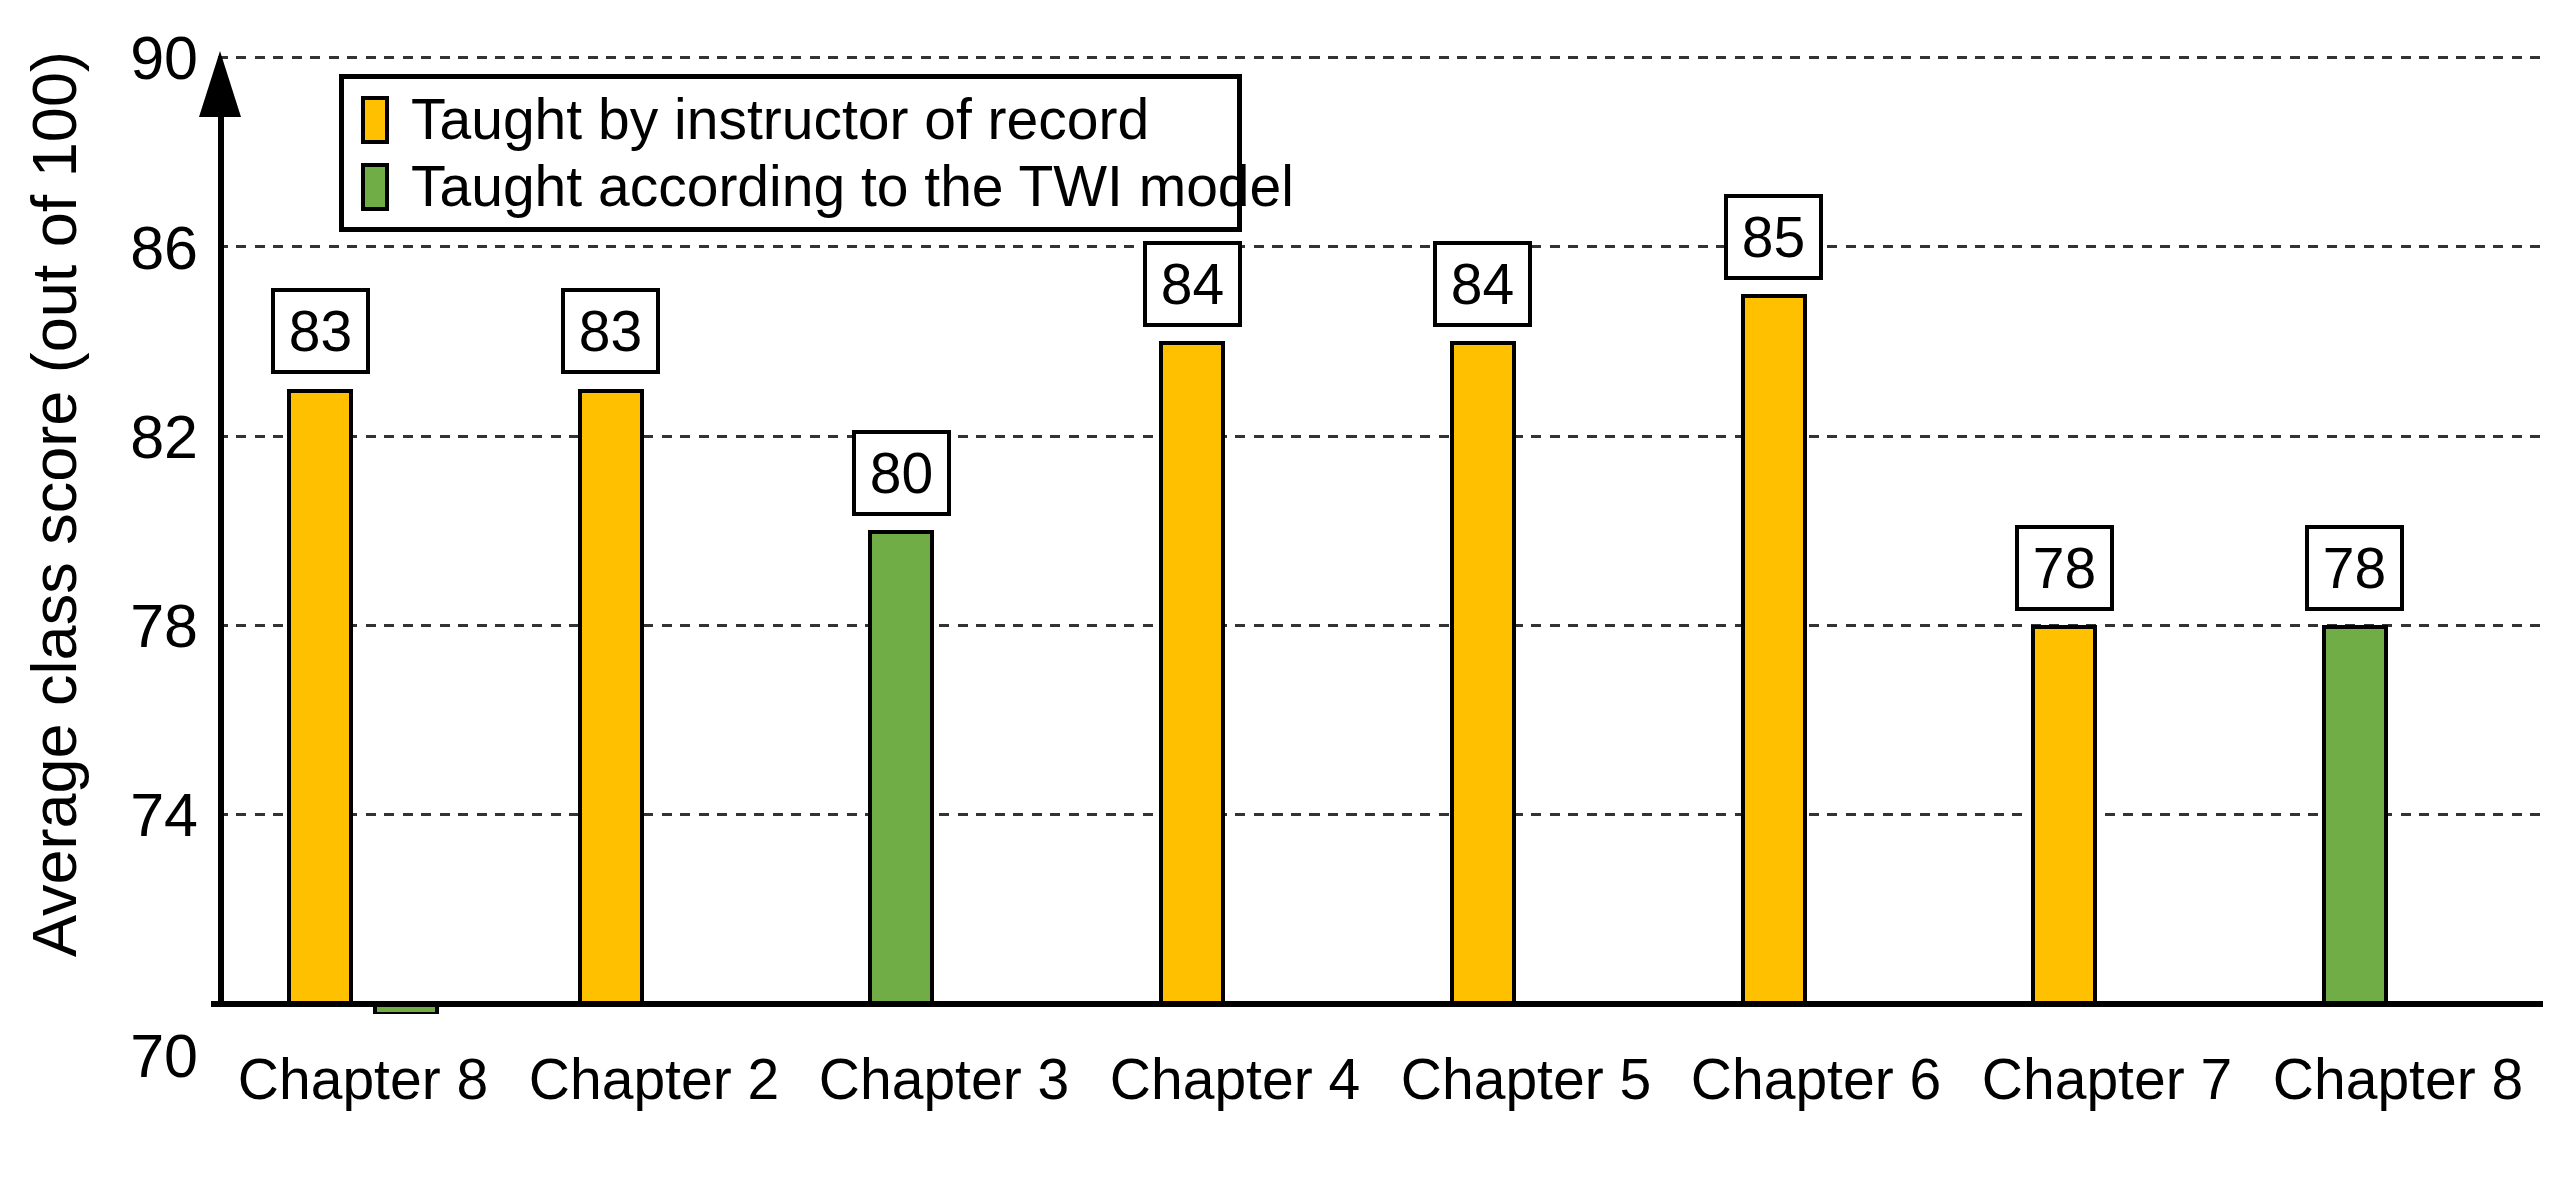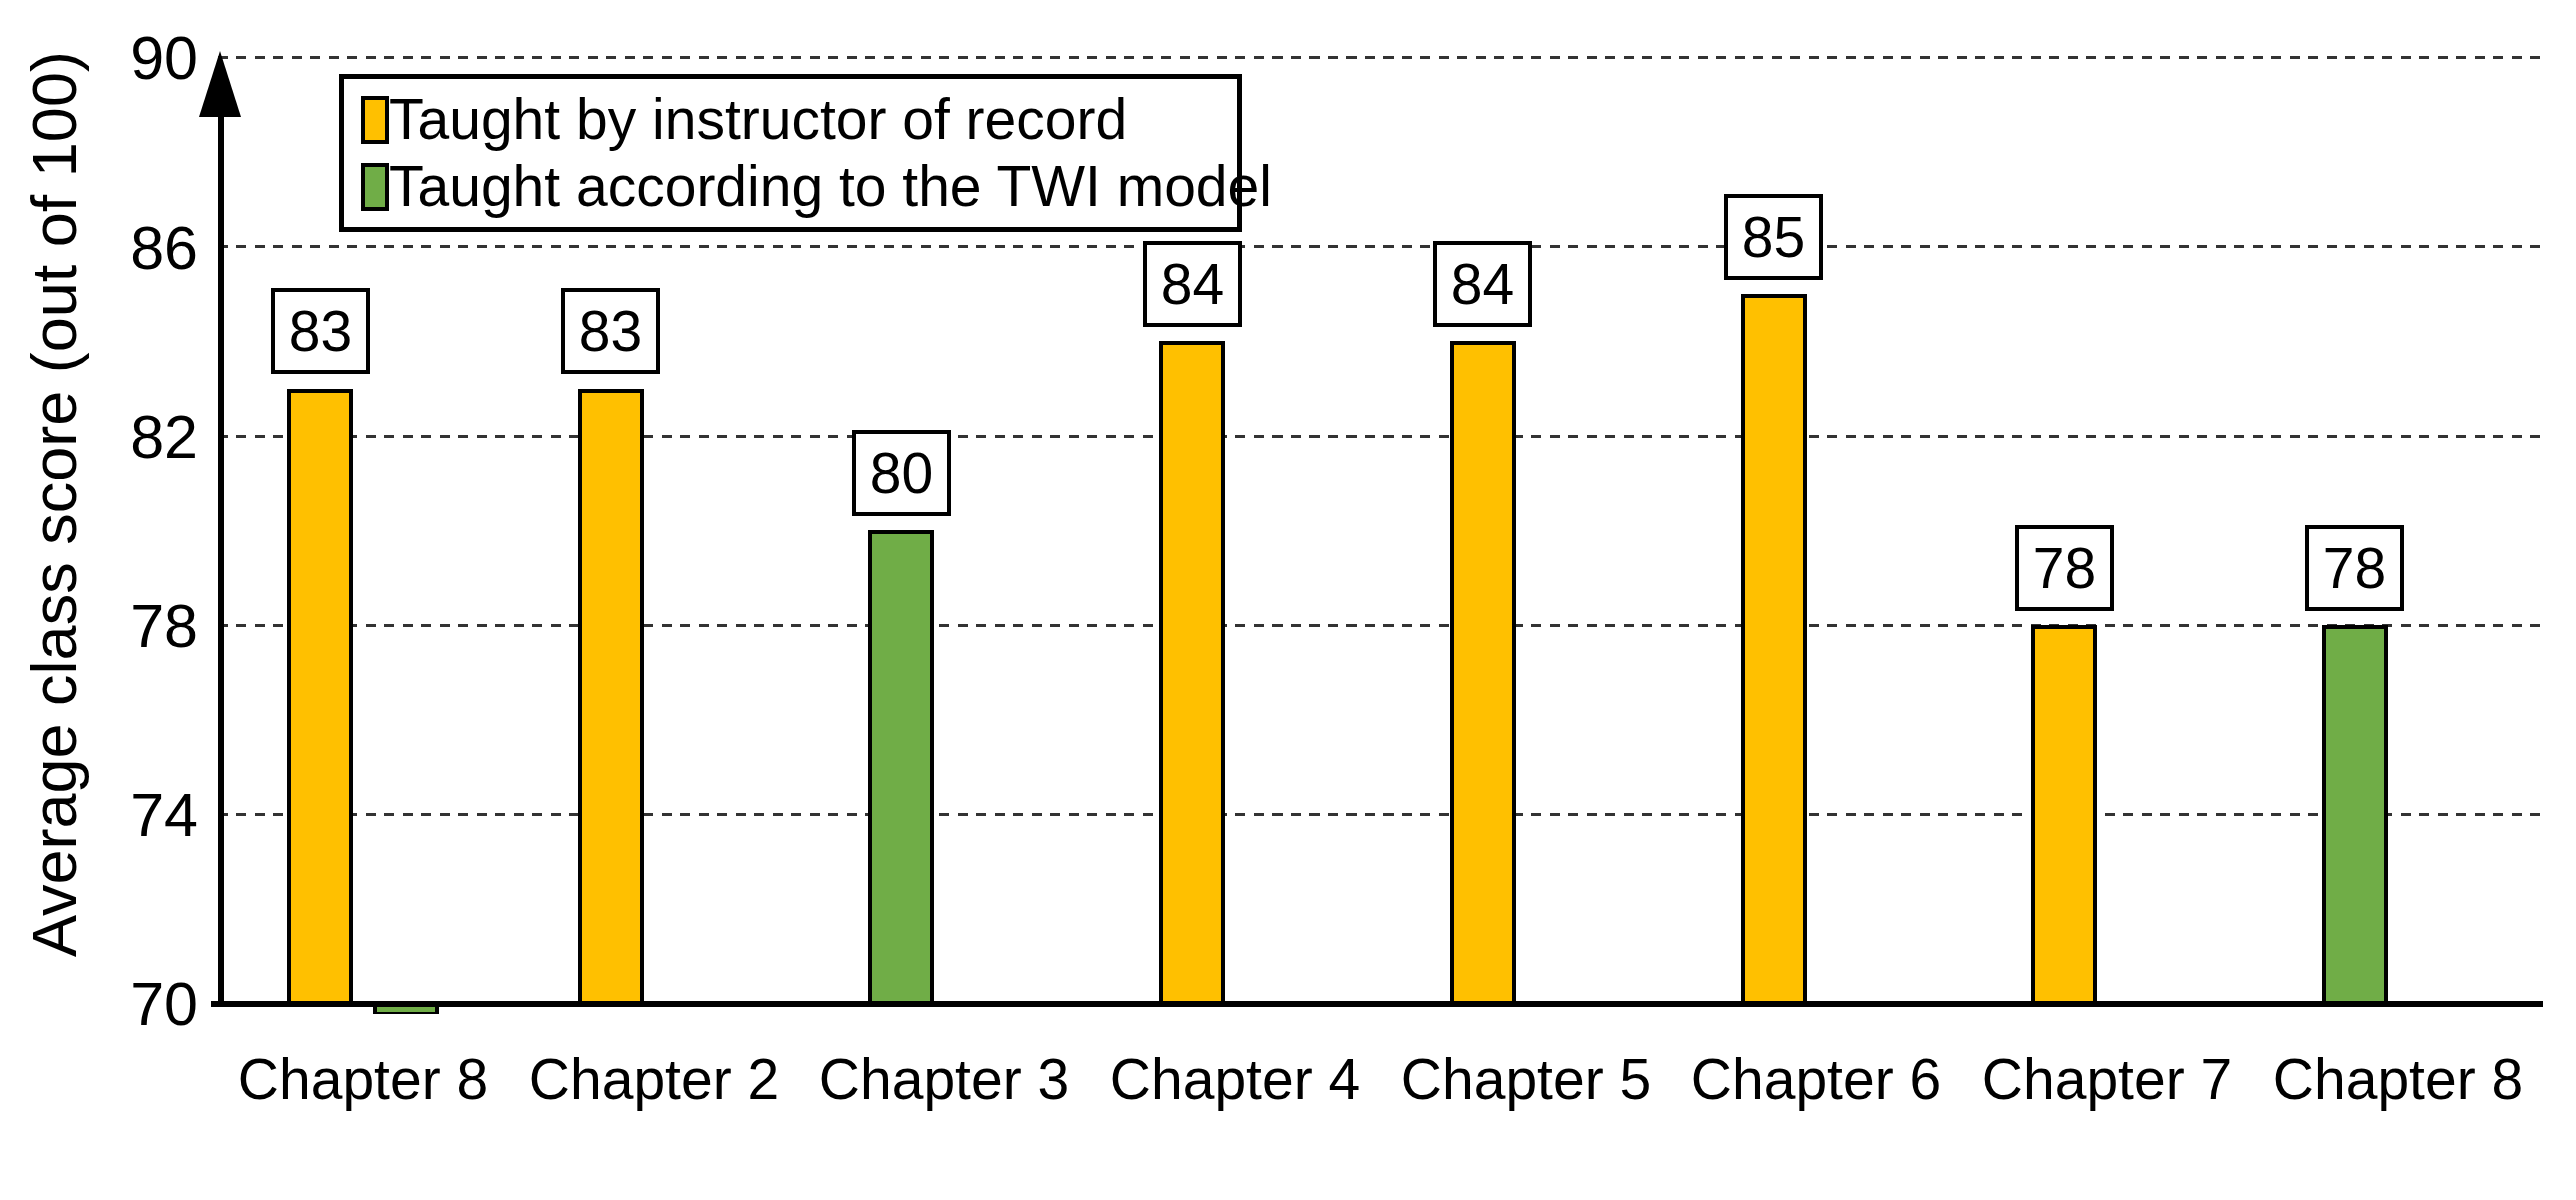--- a/index.html
+++ b/index.html
@@ -40,38 +40,38 @@
   }
   .x-title{
     position:absolute;left:1377px;top:1158px;transform:translate(-50%,-50%);
     white-space:nowrap;font-size:69px;z-index:1;
   }
   .legend{
     position:absolute;left:339px;top:74px;width:903px;height:158px;border:5.3px solid #000;box-sizing:border-box;
     background:#fff;display:flex;flex-direction:column;justify-content:space-between;
     padding:12px 6.6px 12px 17px;z-index:4;
   }
-  .legend-row{display:flex;align-items:center;gap:0;}
+  .legend-row{display:flex;align-items:center;gap:22px;}
   .legend-swatch{width:20px;height:40px;border:4.6px solid #000;flex:0 0 auto;}
   .legend-label{font-size:57px;white-space:nowrap;line-height:1;}
 </style>
 </head>
 <body>
 
 <div class="chart">
 
   <div id="gridlines">
       <div class="gridline" style="top: 813px;"></div>
       <div class="gridline" style="top: 624px;"></div>
       <div class="gridline" style="top: 435px;"></div>
       <div class="gridline" style="top: 245px;"></div>
       <div class="gridline" style="top: 56px;"></div>
     </div>
   <div id="yticks">
-      <div class="ytick" style="top: 967px;">70</div>
+      <div class="ytick" style="top: 1019px;">70</div>
       <div class="ytick" style="top: 778px;">74</div>
       <div class="ytick" style="top: 589px;">78</div>
       <div class="ytick" style="top: 400px;">82</div>
       <div class="ytick" style="top: 211px;">86</div>
       <div class="ytick" style="top: 21.4px;">90</div>
     </div>
 
   <div class="y-axis-line"></div>
   <div class="y-axis-arrowhead"></div>
   <div class="x-axis-line"></div>

